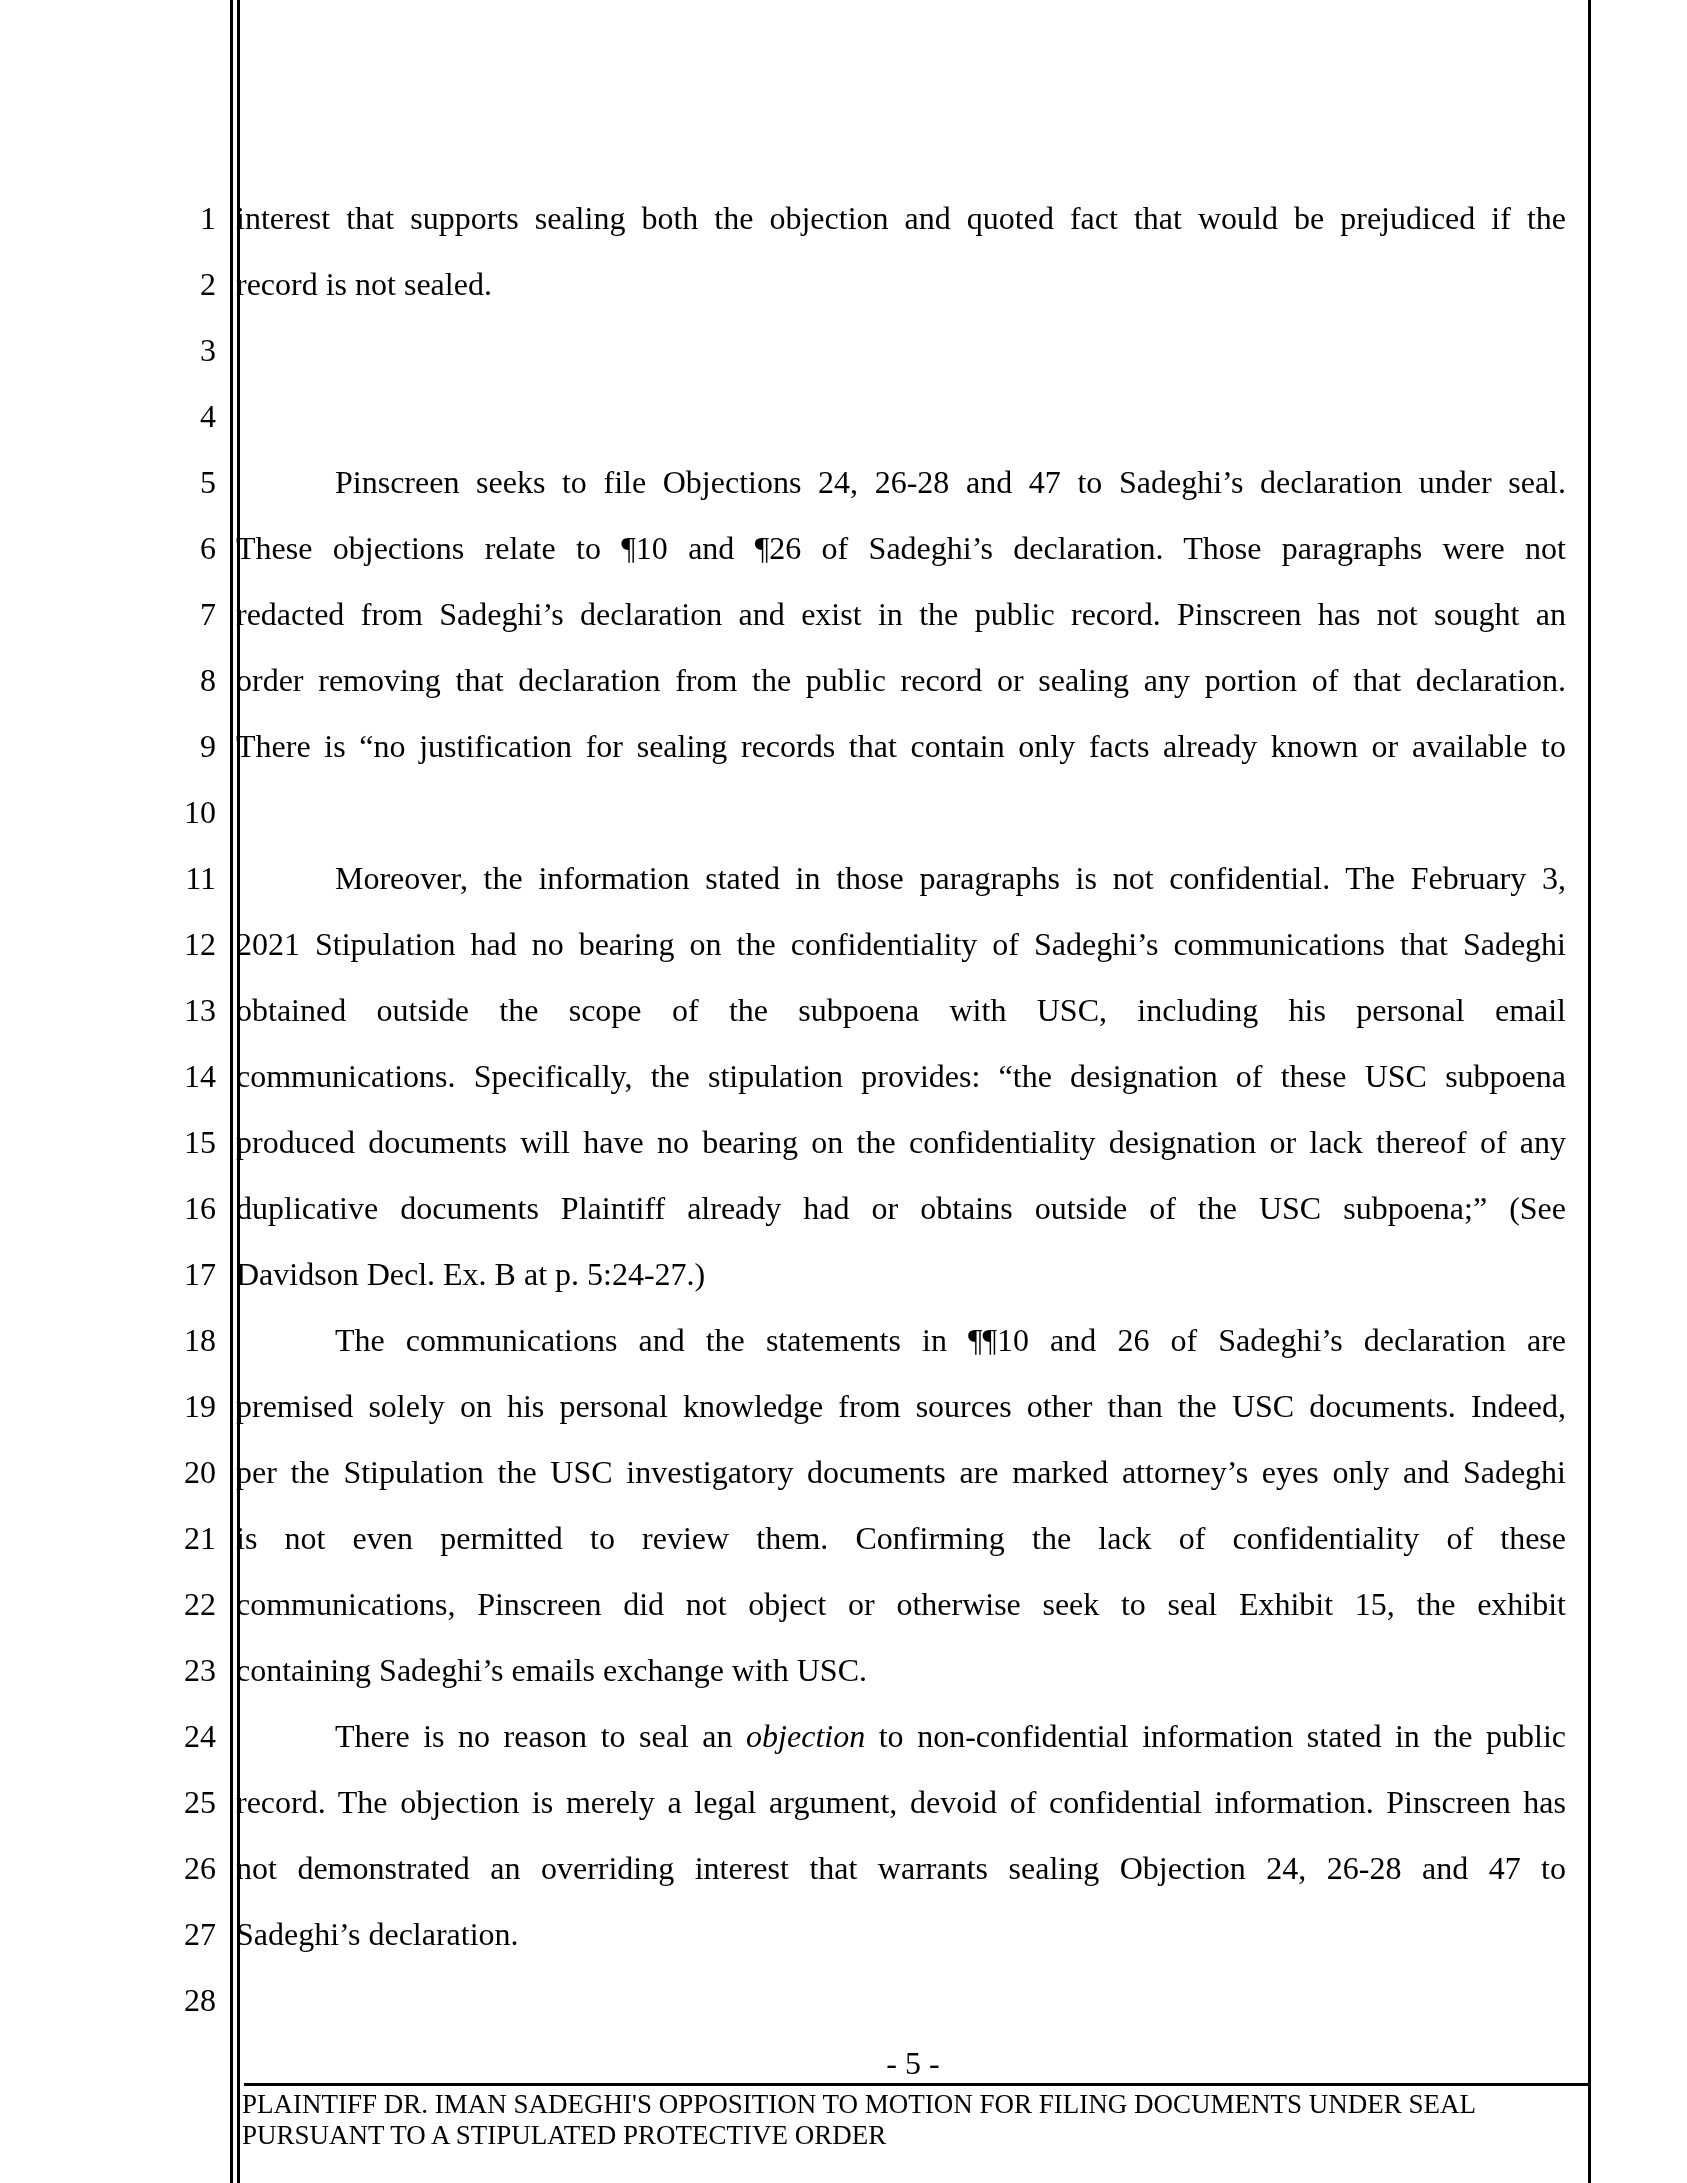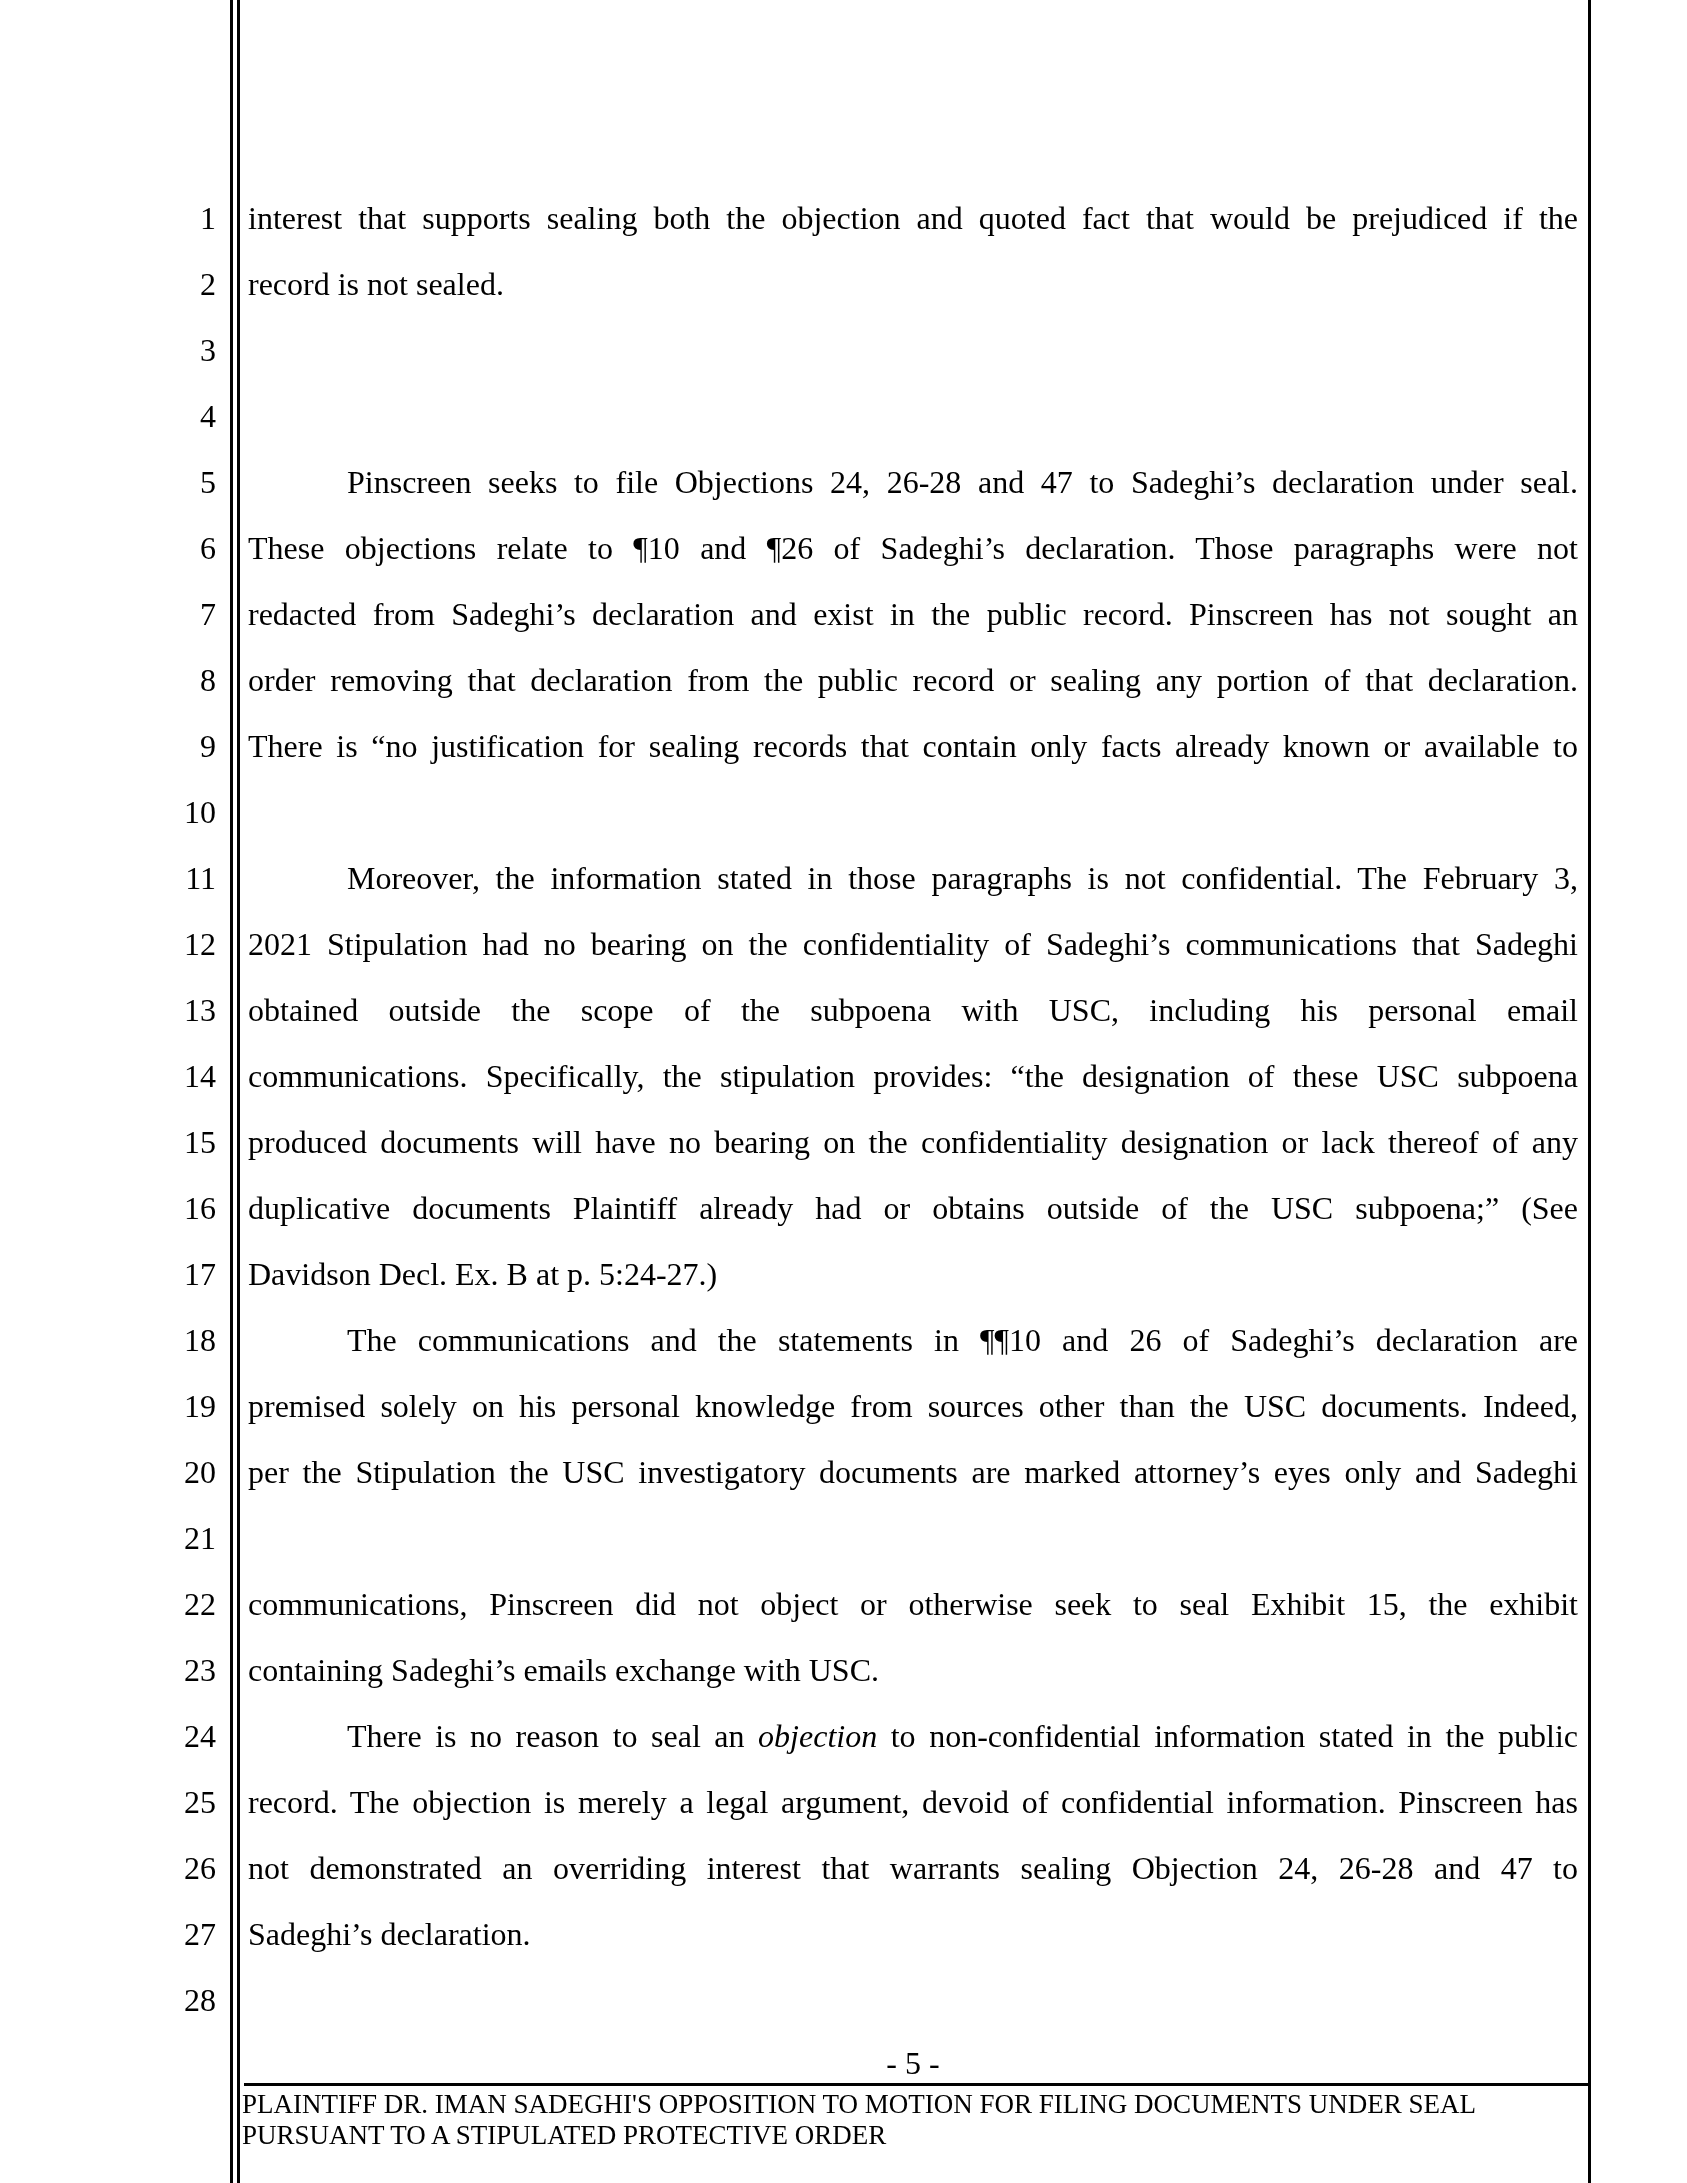--- a/index.html
+++ b/index.html
@@ -41,21 +41,21 @@
     line-height: 66px;
     white-space: nowrap;
   }
   .num {
     flex: 0 0 216px;
     width: 216px;
     text-align: right;
     font-size: 32px;
   }
   .txt {
-    margin-left: 32px;
+    margin-left: 20px;
     width: 1330px;
     font-size: 32px;
     white-space: normal;
   }
   .txt.justify {
     text-align: justify;
     text-align-last: justify;
     text-justify: inter-word;
   }
   .txt.left   { text-align: right;   text-align-last: left; }
@@ -171,20 +171,21 @@
       <div class="row">
         <div class="num">19</div>
         <div class="txt justify"><span>premised solely on his personal knowledge from sources other than the USC documents. Indeed,</span></div>
       </div>
       <div class="row">
         <div class="num">20</div>
         <div class="txt justify"><span>per the Stipulation the USC investigatory documents are marked attorney’s eyes only and Sadeghi</span></div>
       </div>
       <div class="row">
         <div class="num">21</div>
+        <div class="txt justify"><span>is not even permitted to review them. Confirming the lack of confidentiality of these</span></div>
       </div>
       <div class="row">
         <div class="num">22</div>
         <div class="txt justify"><span>communications, Pinscreen did not object or otherwise seek to seal Exhibit 15, the exhibit</span></div>
       </div>
       <div class="row">
         <div class="num">23</div>
         <div class="txt left"><span>containing Sadeghi’s emails exchange with USC.</span></div>
       </div>
       <div class="row">

